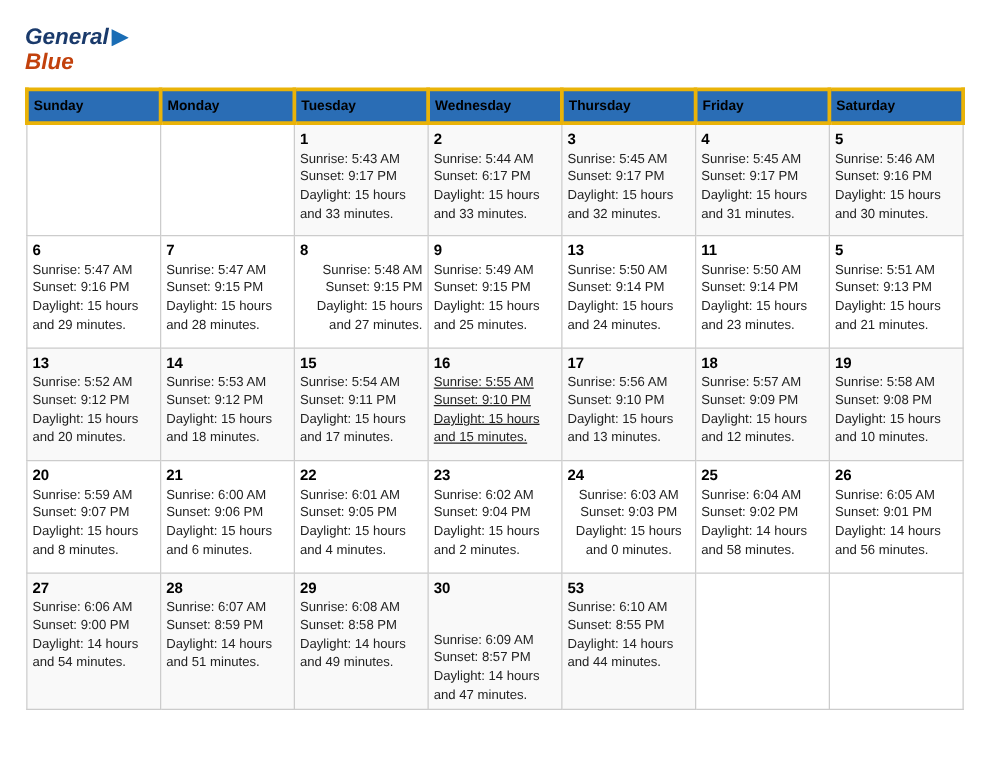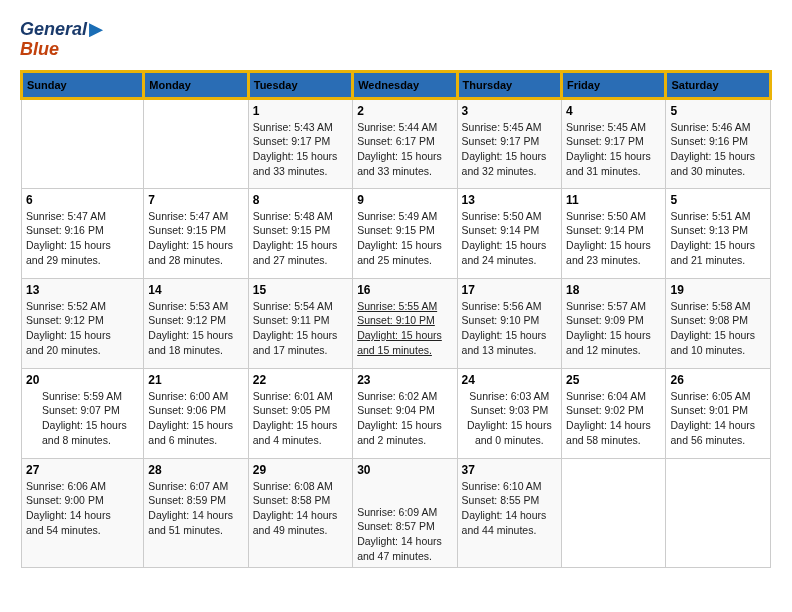--- a/index.html
+++ b/index.html
@@ -162,21 +162,21 @@
         </td>
         <td>
           <span class="day-num">7</span>
           <div class="day-detail" style="white-space: pre-line;">Sunrise: 5:47 AM
 Sunset: 9:15 PM
 Daylight: 15 hours
 and 28 minutes.</div>
         </td>
         <td>
           <span class="day-num">8</span>
-          <div class="day-detail" style="white-space: pre-line;">Sunrise: 5:48 AM
+          <div class="day-detail" style="white-space: pre-line; text-align: right;">Sunrise: 5:48 AM
 Sunset: 9:15 PM
 Daylight: 15 hours
 and 27 minutes.</div>
         </td>
         <td>
           <span class="day-num">9</span>
           <div class="day-detail" style="white-space: pre-line;">Sunrise: 5:49 AM
 Sunset: 9:15 PM
 Daylight: 15 hours
 and 25 minutes.</div>
@@ -250,21 +250,21 @@
           <span class="day-num">19</span>
           <div class="day-detail" style="white-space: pre-line;">Sunrise: 5:58 AM
 Sunset: 9:08 PM
 Daylight: 15 hours
 and 10 minutes.</div>
         </td>
       </tr>
       <tr>
         <td>
           <span class="day-num">20</span>
-          <div class="day-detail" style="white-space: pre-line; margin-left: 16px;">Sunrise: 5:59 AM
+          <div class="day-detail" style="white-space: pre-line;">Sunrise: 5:59 AM
 Sunset: 9:07 PM
 Daylight: 15 hours
 and 8 minutes.</div>
         </td>
         <td>
           <span class="day-num">21</span>
           <div class="day-detail" style="white-space: pre-line;">Sunrise: 6:00 AM
 Sunset: 9:06 PM
 Daylight: 15 hours
 and 6 minutes.</div>
@@ -328,21 +328,21 @@
 and 49 minutes.</div>
         </td>
         <td>
           <span class="day-num">30</span>
           <div class="day-detail" style="white-space: pre-line; margin-top: 28px;">Sunrise: 6:09 AM
 Sunset: 8:57 PM
 Daylight: 14 hours
 and 47 minutes.</div>
         </td>
         <td>
-          <span class="day-num">37</span>
+          <span class="day-num">53</span>
           <div class="day-detail" style="white-space: pre-line;">Sunrise: 6:10 AM
 Sunset: 8:55 PM
 Daylight: 14 hours
 and 44 minutes.</div>
         </td>
         <td class="empty"></td>
         <td class="empty"></td>
       </tr>
     </tbody>
 </table>

